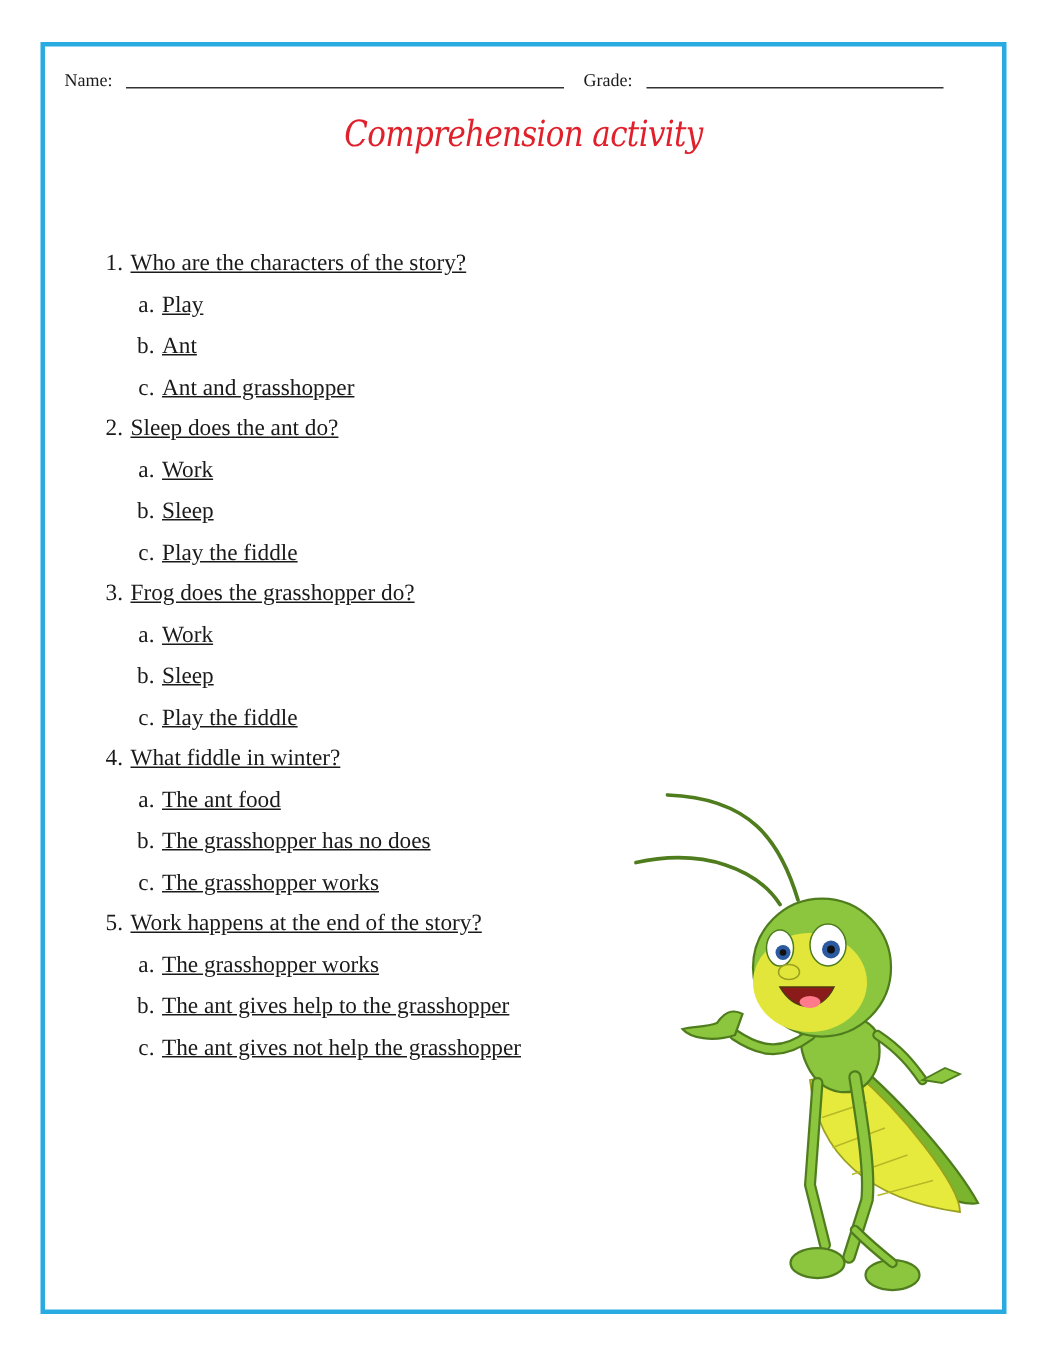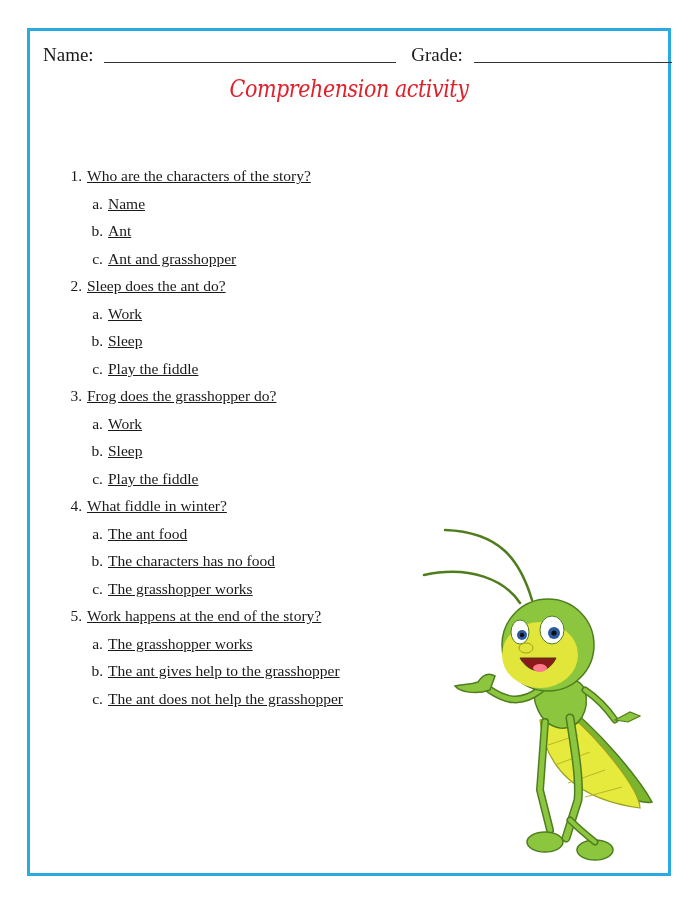--- a/index.html
+++ b/index.html
@@ -1,18 +1,18 @@
 <!DOCTYPE html>
 <html><head>
   <meta charset="utf-8">
   <style>
     html, body { margin: 0; padding: 0; background: #ffffff; }
     body { width: 700px; height: 904px; position: relative; overflow: hidden; font-family: "Liberation Serif", serif; color: #1a1a1a; }
     .sheet { position: absolute; left: 27px; top: 28px; width: 638px; height: 842px; border: 3px solid #29abe2; background: #fff; }
-    .header-row { position: absolute; left: 13px; top: 13px; width: 600px; font-size: 19px; white-space: nowrap; }
+    .header-row { position: absolute; left: 13px; top: 13px; width: 600px; font-size: 12px; white-space: nowrap; }
     .header-row span { display: inline-block; }
     .blank { display: inline-block; border-bottom: 1px solid #333; height: 14px; vertical-align: -2px; }
     .title { position: absolute; left: 0; right: 0; top: 44px; text-align: center; font-family: "DejaVu Serif", serif; font-style: italic; font-size: 24px; color: #e0202a; letter-spacing: -0.5px; transform: scaleX(0.86); }
     .qlist { position: absolute; left: 0; top: 135px; width: 400px; font-size: 15.5px; }
     .row { position: absolute; height: 20px; line-height: 20px; white-space: nowrap; }
     .num { position: absolute; left: 0; width: 18px; text-align: right; }
     .txt { position: absolute; left: 23px; text-decoration: underline; }
     .grasshopper { position: absolute; left: 418px; top: 520px; width: 250px; height: 345px; }
   </style>
 </head>
@@ -30,21 +30,21 @@
   <div class="title">Comprehension activity</div>
 
   <div class="qlist">
 
     <div class="row" style="left:34px;top:0px;">
       <span class="num">1.</span>
       <span class="txt">Who are the characters of the story?</span>
     </div>
     <div class="row" style="left:55px;top:28px;">
       <span class="num">a.</span>
-      <span class="txt">Name</span>
+      <span class="txt">Play</span>
     </div>
     <div class="row" style="left:55px;top:55px;">
       <span class="num">b.</span>
       <span class="txt">Ant</span>
     </div>
     <div class="row" style="left:55px;top:83px;">
       <span class="num">c.</span>
       <span class="txt">Ant and grasshopper</span>
     </div>
 
@@ -85,42 +85,42 @@
     <div class="row" style="left:34px;top:330px;">
       <span class="num">4.</span>
       <span class="txt">What fiddle in winter?</span>
     </div>
     <div class="row" style="left:55px;top:358px;">
       <span class="num">a.</span>
       <span class="txt">The ant food</span>
     </div>
     <div class="row" style="left:55px;top:385px;">
       <span class="num">b.</span>
-      <span class="txt">The characters has no food</span>
+      <span class="txt">The grasshopper has no does</span>
     </div>
     <div class="row" style="left:55px;top:413px;">
       <span class="num">c.</span>
       <span class="txt">The grasshopper works</span>
     </div>
 
     <div class="row" style="left:34px;top:440px;">
       <span class="num">5.</span>
       <span class="txt">Work happens at the end of the story?</span>
     </div>
     <div class="row" style="left:55px;top:468px;">
       <span class="num">a.</span>
       <span class="txt">The grasshopper works</span>
     </div>
     <div class="row" style="left:55px;top:495px;">
       <span class="num">b.</span>
       <span class="txt">The ant gives help to the grasshopper</span>
     </div>
     <div class="row" style="left:55px;top:523px;">
       <span class="num">c.</span>
-      <span class="txt">The ant does not help the grasshopper</span>
+      <span class="txt">The ant gives not help the grasshopper</span>
     </div>
   </div>
 </div>
 
 <svg class="grasshopper" viewBox="418 520 250 345" xmlns="http://www.w3.org/2000/svg">
 
   <path d="M532 600 C 520 560, 500 532, 445 530" fill="none" stroke="#4f7d1e" stroke-width="2.5" stroke-linecap="round"></path>
   <path d="M520 603 C 505 580, 470 565, 424 575" fill="none" stroke="#4f7d1e" stroke-width="2.5" stroke-linecap="round"></path>
 
   <path d="M560 700 C 600 730, 640 780, 652 802 C 640 805, 600 790, 575 760 Z" fill="#7bb52d" stroke="#4f7d1e" stroke-width="1.5"></path>

